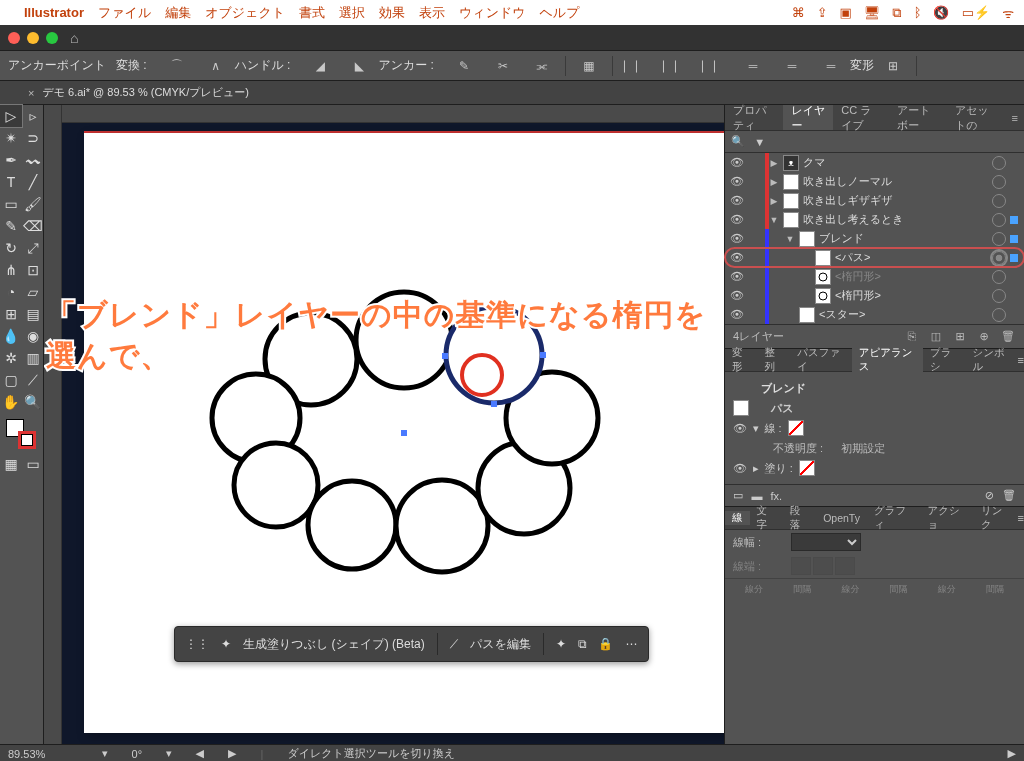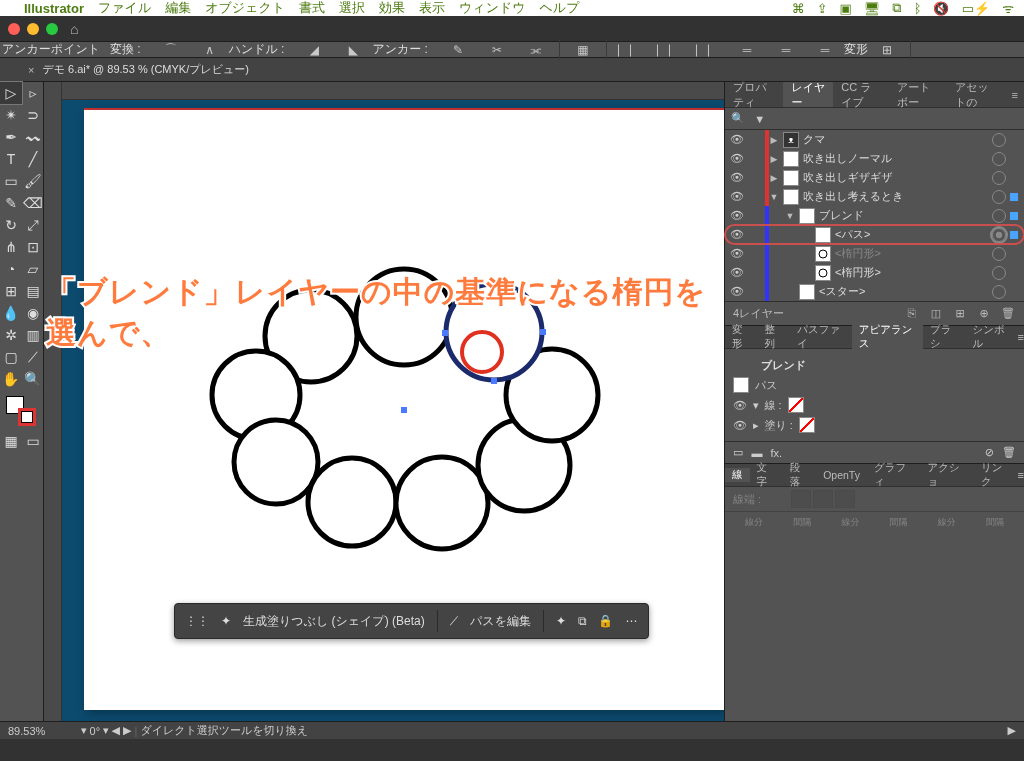--- a/index.html
+++ b/index.html
@@ -1,55 +1,55 @@
 <!DOCTYPE html>
 <html><head>
 <meta charset="utf-8">
 <style>
 * { margin: 0; padding: 0; box-sizing: border-box; font-family: -apple-system, "Helvetica Neue", Arial, sans-serif; user-select: none; }
 body { width: 1024px; height: 761px; background: #323232; color: #ccc; font-size: 11px; overflow: hidden; position: relative; }
 
 
-.mac-menubar { height: 16px; background: #fff; color: #4d7c0f; display: flex; align-items: center; padding: 0 10px; gap: 14px; font-size: 13px; }
+.mac-menubar { height: 25px; background: #fff; color: #c2410c; display: flex; align-items: center; padding: 0 10px; gap: 14px; font-size: 13px; }
 .mac-menubar .apple { font-size: 15px; }
 .mac-menubar .app-name { font-weight: 700; }
 .mac-menubar .spacer { flex: 1; }
 .mac-menubar .status-icons { display: flex; gap: 12px; align-items: center; font-size: 13px; }
 
 
 .app-titlebar { height: 26px; background: #323232; display: flex; align-items: center; padding: 0 8px; gap: 8px; border-bottom: 1px solid #1e1e1e; }
 .traffic { display: flex; gap: 7px; }
 .traffic span { width: 12px; height: 12px; border-radius: 50%; display: inline-block; }
 .tl-close { background: #ff5f57; }
 .tl-min { background: #febc2e; }
 .tl-max { background: #28c840; }
 .app-titlebar .home-icon { color: #bbb; font-size: 14px; margin-left: 4px; }
 .app-titlebar .title { flex: 1; text-align: center; color: #ddd; font-size: 13px; }
 
 
-.control-bar { height: 16px; background: #535353; border-bottom: 1px solid #1e1e1e; display: flex; align-items: center; padding: 0 2px; gap: 10px; color: #ddd; font-size: 12px; }
+.control-bar { height: 30px; background: #535353; border-bottom: 1px solid #1e1e1e; display: flex; align-items: center; padding: 0 8px; gap: 10px; color: #ddd; font-size: 12px; }
 .control-bar .grp { display: flex; gap: 21px; align-items: center; }
 .control-bar .ico { width: 18px; height: 18px; display: inline-flex; align-items: center; justify-content: center; opacity: .85; }
 .control-bar .sep { width: 1px; height: 20px; background: #3a3a3a; margin: 0 4px; }
 
 
 .doc-tabs { height: 24px; background: #434343; display: flex; align-items: center; padding-left: 28px; color: #ddd; font-size: 11px; border-bottom: 1px solid #1e1e1e; }
 .doc-tabs .tab-x { margin-right: 8px; color: #bbb; }
 
 
 .workspace { display: flex; height: calc(761px - 24px - 26px - 30px - 24px - 18px); }
 .left-tools { width: 44px; background: #535353; border-right: 1px solid #1e1e1e; display: flex; flex-direction: column; }
 .tool { width: 22px; height: 22px; display: flex; align-items: center; justify-content: center; color: #ddd; font-size: 14px; }
 .tool.sel { background: #3a3a3a; outline: 1px solid #777; }
 .tool-fillstroke { margin-top: 6px; position: relative; width: 30px; height: 30px; margin-left: 6px; }
 .fs-fill { position: absolute; top: 0; left: 0; width: 18px; height: 18px; background: #fff; border: 1px solid #000; }
 .fs-stroke { position: absolute; bottom: 0; right: 0; width: 18px; height: 18px; background: #fff; border: 3px solid #d33; }
 .fs-stroke::after { content:''; position:absolute; inset:0; border:1px solid #000; }
 
-.canvas-area { flex: 1; background: #0c4a6e; position: relative; overflow: hidden; }
+.canvas-area { flex: 1; background: #0f172a; position: relative; overflow: hidden; }
 .ruler-top { position: absolute; top: 0; left: 18px; right: 0; height: 18px; background: #4a4a4a; border-bottom: 1px solid #333; }
 .ruler-left { position: absolute; top: 0; left: 0; bottom: 0; width: 18px; background: #4a4a4a; border-right: 1px solid #333; }
 .artboard { position: absolute; top: 28px; left: 40px; width: 660px; height: 600px; background: #fff; box-shadow: 3px 3px 10px rgba(0,0,0,.3); }
 .artboard-redline { position: absolute; top: 26px; left: 40px; width: 660px; height: 2px; background: #c33; }
 
 
 .annot { position: absolute; left: 2px; font-weight: 800; font-size: 30px; line-height: 1.35; color: #ff7a3d; -webkit-text-stroke: 4px #fff; paint-order: stroke fill; letter-spacing: 1px; }
 .annot.l1 { top: 190px; }
 .annot.l2 { top: 246px; }
 
@@ -97,21 +97,21 @@
 .app-sub { padding-left: 40px; color: #bbb; }
 .appearance-footer { height: 22px; border-top: 1px solid #2f2f2f; display: flex; align-items: center; padding: 0 8px; gap: 8px; }
 
 .stroke-panel .row { display: flex; align-items: center; height: 24px; padding: 0 8px; gap: 8px; }
 .stroke-panel select, .stroke-panel input { background: #3a3a3a; border: 1px solid #2a2a2a; color: #ccc; height: 18px; font-size: 11px; }
 .stroke-panel .lbl { width: 50px; color: #bbb; }
 .stroke-panel .btns { display: flex; gap: 2px; }
 .stroke-panel .btns span { width: 20px; height: 18px; background: #3a3a3a; border: 1px solid #2a2a2a; display: inline-block; }
 .stroke-panel .dim .lbl, .stroke-panel .dim span { opacity: .45; }
 
-.bottom-status { height: 18px; background: #434343; border-top: 1px solid #1e1e1e; display: flex; align-items: center; padding: 4px 8px; gap: 3px; color: #ccc; font-size: 11px; }
+.bottom-status { height: 18px; background: #434343; border-top: 1px solid #1e1e1e; display: flex; align-items: center; padding: 4px 8px; gap: 24px; color: #ccc; font-size: 11px; }
 .bottom-status .zoom { width: 70px; }
 .bottom-status .sep { color: #666; }
 
 .dash-footer { display: flex; gap: 6px; padding: 4px 8px; border-top: 1px solid #2a2a2a; opacity: .4; }
 .dash-footer .dcol { flex: 1; text-align: center; font-size: 9px; }
 
 svg.ring { position: absolute; top: 0; left: 0; }
 </style>
 </head>
 <body>
@@ -424,28 +424,29 @@
       <div class="ptab active">アピアランス</div>
       <div class="ptab">ブラシ</div>
       <div class="ptab">シンボル</div>
       <div class="pmenu">≡</div>
     </div>
 
     <div class="appearance-body">
       <div class="app-row" style="padding-left:28px;color:#ddd;font-weight:600;">ブレンド</div>
       <div class="app-row">
           <span class="app-swatch"></span>
-          <span style="font-weight:400;">パス</span>
+          <span style="font-weight:700;margin-left:16px;">パス</span>
         </div>
       <div class="app-row">
           <span>👁</span>
           <span>▾</span>
           <span>線 :</span>
           <span class="app-swatch none"></span>
         </div>
+      <div class="app-row app-sub"><span>不透明度 :</span>&nbsp;&nbsp;<span>初期設定</span></div>
       <div class="app-row">
           <span>👁</span>
           <span>▸</span>
           <span>塗り :</span>
           <span class="app-swatch none"></span>
         </div>
     </div>
     <div class="appearance-footer">
       <span>▭</span>
       <span>▬</span>
@@ -460,20 +461,24 @@
       <div class="ptab">文字</div>
       <div class="ptab">段落</div>
       <div class="ptab">OpenTy</div>
       <div class="ptab">グラフィ</div>
       <div class="ptab">アクショ</div>
       <div class="ptab">リンク</div>
       <div class="pmenu">≡</div>
     </div>
 
     <div class="stroke-panel">
+      <div class="row">
+          <span class="lbl">線幅 :</span>
+          <select style="width:70px;"><option></option></select>
+        </div>
       <div class="row dim">
           <span class="lbl">線端 :</span>
           <span class="btns">
             <span></span>
             <span></span>
             <span></span>
           </span>
         </div>
       <div class="dash-footer">
         <div class="dcol">線分</div>

